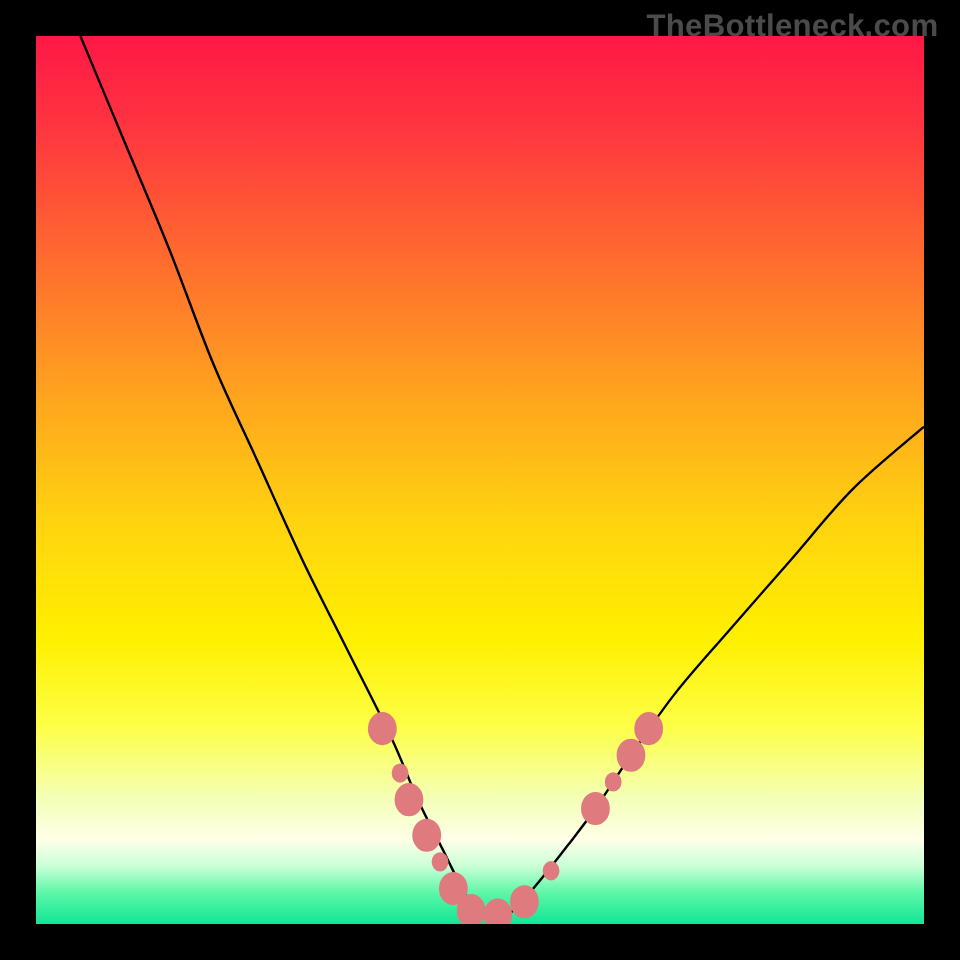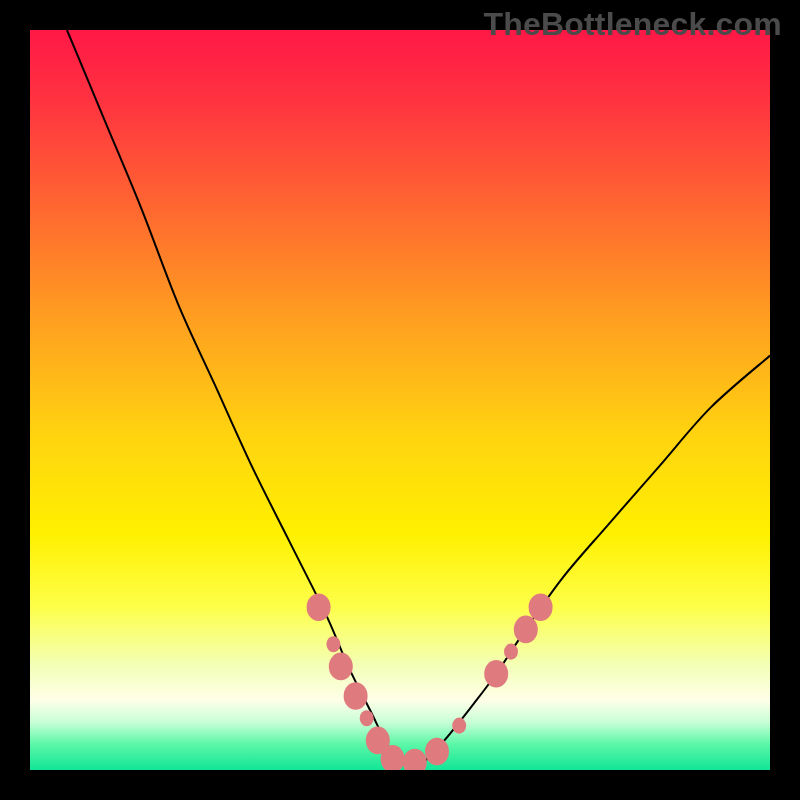--- a/index.html
+++ b/index.html
@@ -15,21 +15,21 @@
     position: relative;
     width: 800px;
     height: 800px;
     background: #000;
   }
   .watermark {
     position: absolute;
     top: 6px;
     right: 18px;
     color: #4b4b4b;
-    font-size: 32px;
+    font-size: 26px;
     font-weight: 600;
     letter-spacing: 0.2px;
     z-index: 10;
   }
   .plot {
     position: absolute;
     left: 30px;
     top: 30px;
     width: 740px;
     height: 740px;

